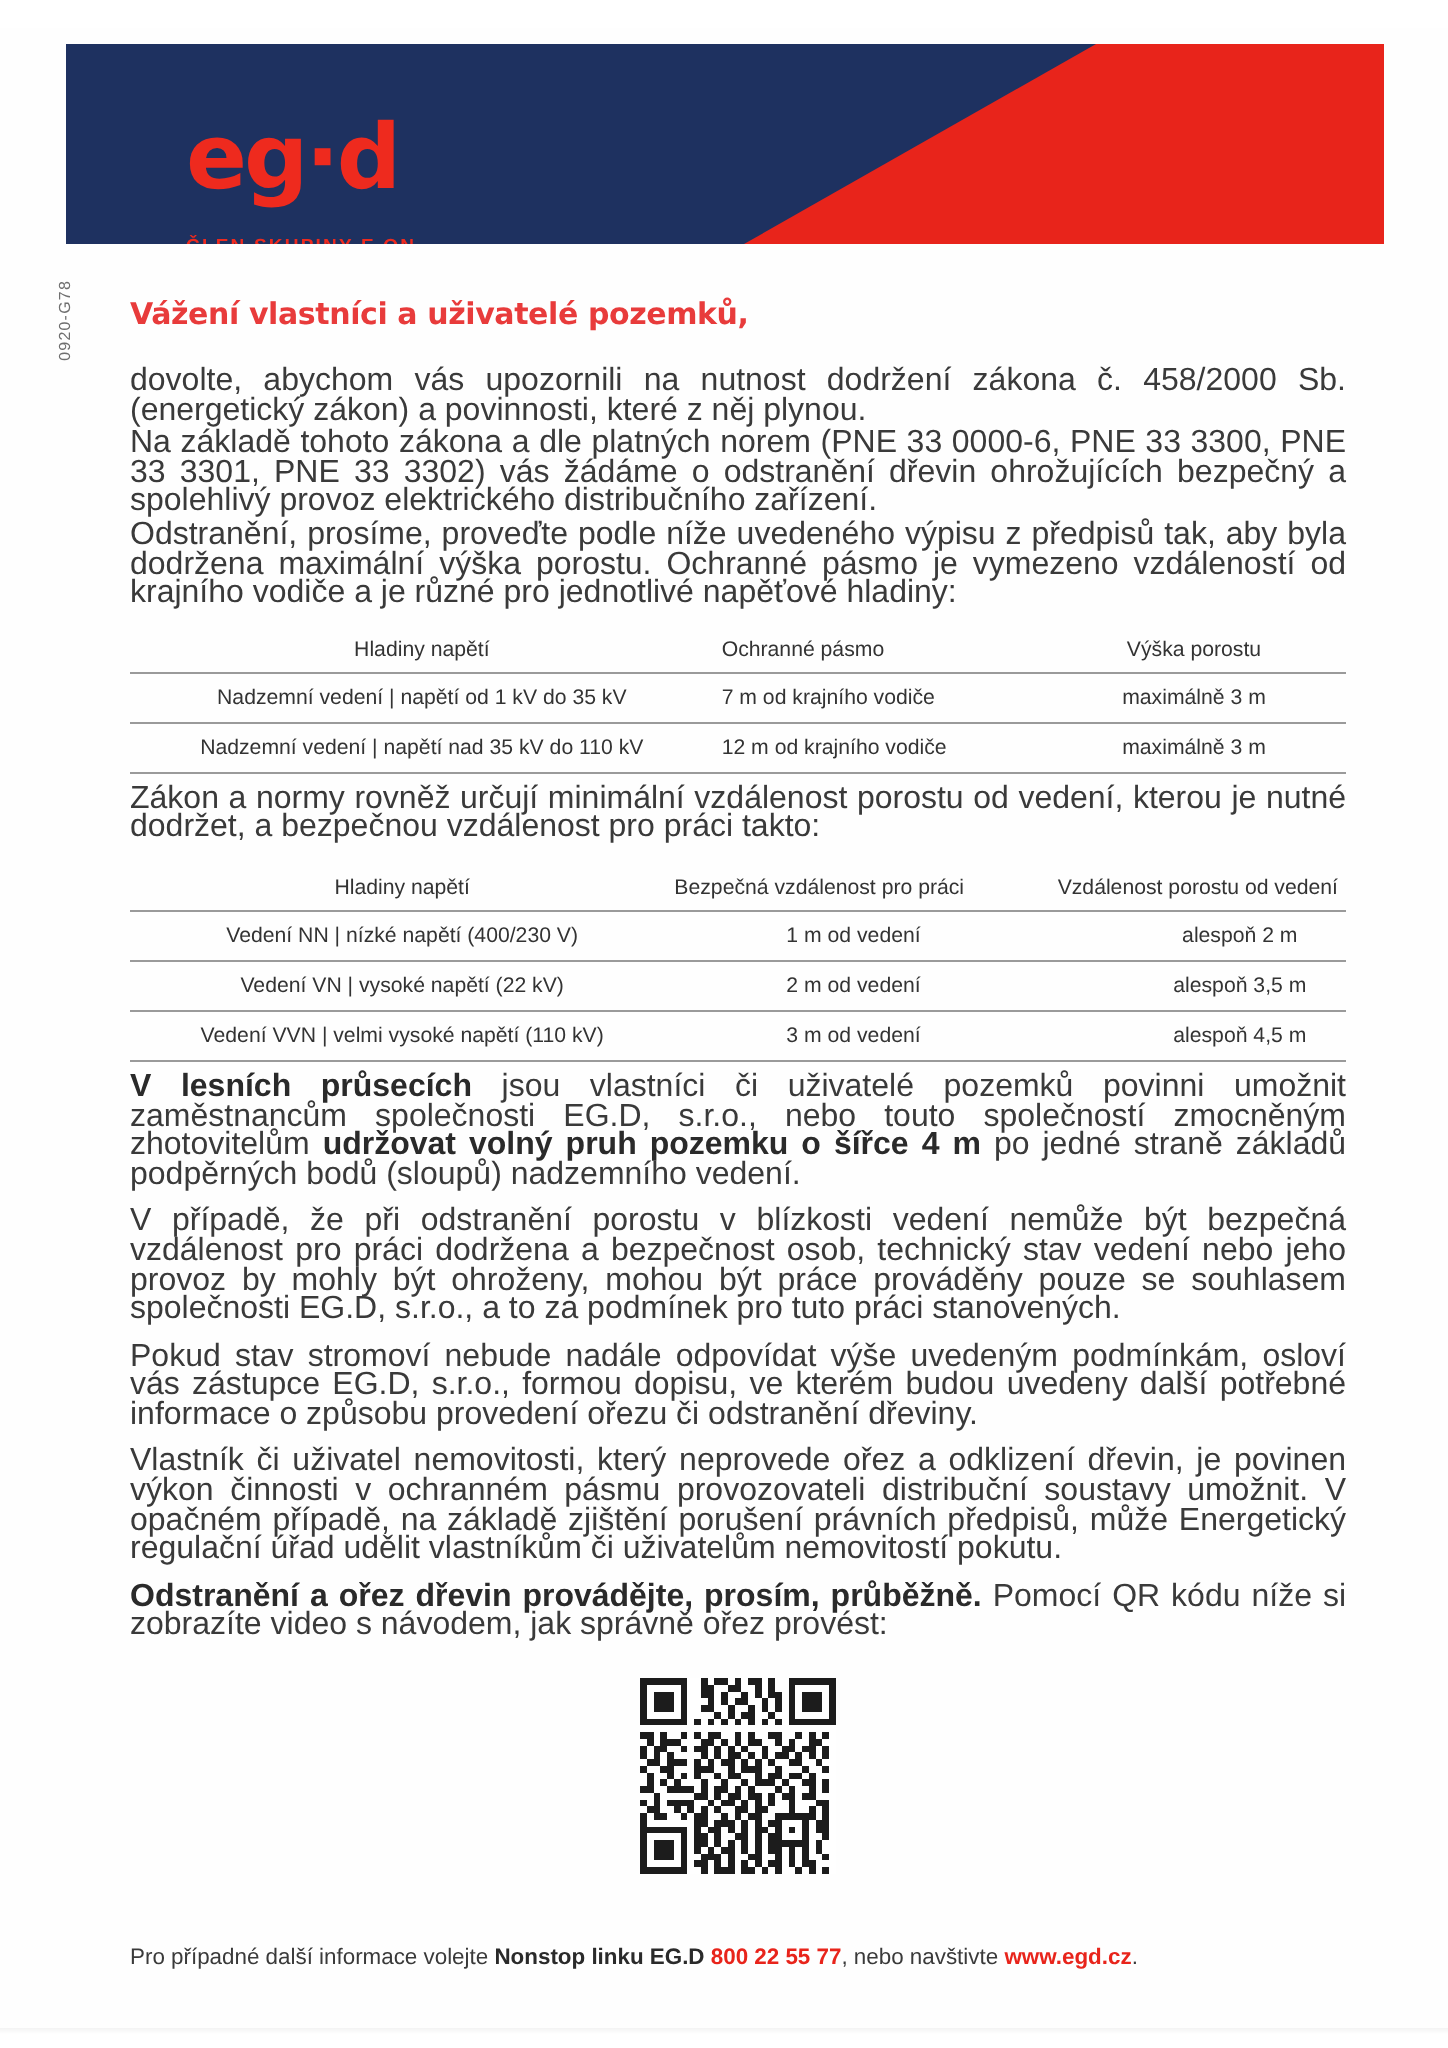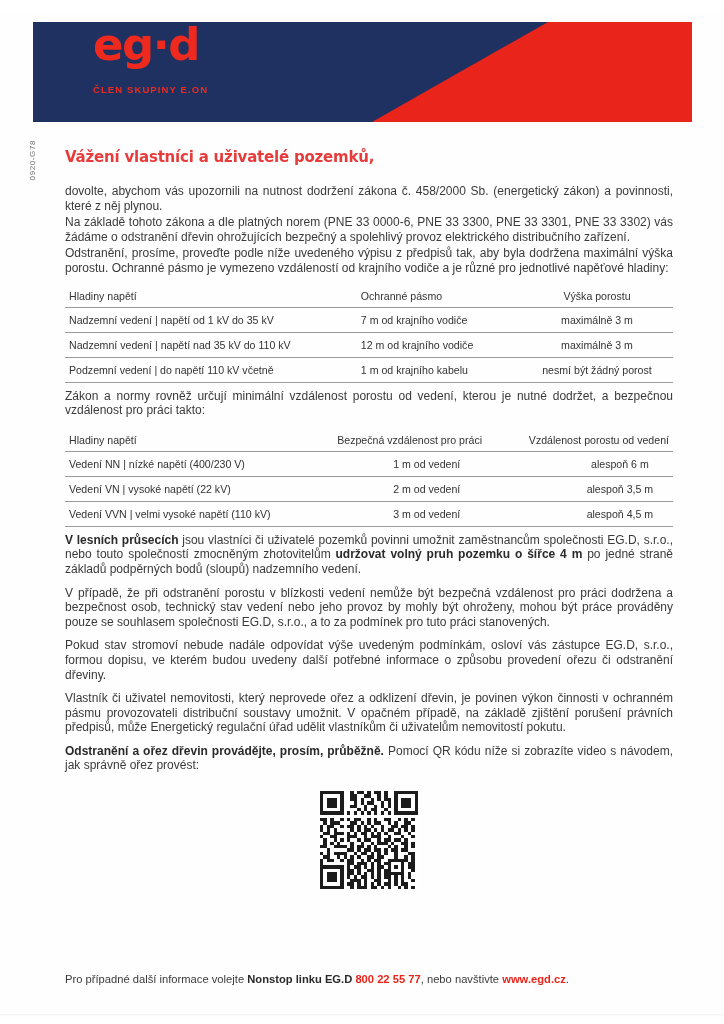--- a/index.html
+++ b/index.html
@@ -50,21 +50,21 @@
     top: 0;
     right: 0;
     width: 320px;
     height: 100px;
     background: #e8241b;
     clip-path: polygon(100% 0, 100% 100%, 0 100%, 55% 0);
   }
   .logo {
     position: absolute;
     left: 60px;
-    top: 0;
+    top: 34px;
     z-index: 3;
   }
   .logo-word {
     font-family: "DejaVu Sans", sans-serif;
     font-weight: bold;
     font-size: 45px;
     line-height: 46px;
     letter-spacing: -1.5px;
     color: #ee2a1e;
   }
@@ -102,21 +102,21 @@
     margin: 0 0 18px 0;
     font-family: "DejaVu Sans", sans-serif;
     font-size: 15px;
     font-weight: bold;
     color: #e83b3b;
     letter-spacing: -0.2px;
   }
 
   p.body {
     margin: 0 0 9px 0;
-    font-size: 12px;
+    font-size: 16px;
     line-height: 14.6px;
     text-align: justify;
     color: #3a3a3a;
   }
   p.body.tight { margin-bottom: 2px; }
   p.body.gap   { margin-top: 1px; }
   b, strong { font-weight: bold; color: #2a2a2a; }
 
   
   .tbl {
@@ -135,21 +135,21 @@
     white-space: nowrap;
   }
   .tbl td {
     padding: 6px 4px 6px 4px;
     border-top: 1.1px solid #9a9a9a;
     white-space: nowrap;
   }
   .tbl tr:last-child td {
     border-bottom: 1.1px solid #9a9a9a;
   }
-  .tbl .c0 { width: 48%; }
+  .tbl .c0 { width: 48%; text-align: center; }
   .tbl .c1 { width: 27%; }
   .tbl .c2 { width: 25%; text-align: center; }
 
   .tbl2 { margin-top: 14px; }
   .tbl2 .c0 { width: 45%; }
   .tbl2 .c1 { width: 30%; text-align: left; }
   .tbl2 .c2 { width: 25%; }
   .tbl2 th.c1 { padding-left: 0; }
   .tbl2 td.c1 { padding-left: 56px; }
   .tbl2 th.c2, .tbl2 td.c2 { padding-left: 10px; }
@@ -220,43 +220,38 @@
         <tr>
           <td class="c0">Nadzemní vedení | napětí od 1 kV do 35 kV</td>
           <td class="c1">7 m od krajního vodiče</td>
           <td class="c2">maximálně 3 m</td>
         </tr>
         <tr>
           <td class="c0">Nadzemní vedení | napětí nad 35 kV do 110 kV</td>
           <td class="c1">12 m od krajního vodiče</td>
           <td class="c2">maximálně 3 m</td>
         </tr>
-        <tr>
-          <td class="c0">Podzemní vedení | do napětí 110 kV včetně</td>
-          <td class="c1">1 m od krajního kabelu</td>
-          <td class="c2">nesmí být žádný porost</td>
-        </tr>
       </tbody>
     </table>
 
     <p class="body gap">Zákon a normy rovněž určují minimální vzdálenost porostu od vedení,   kterou je nutné dodržet, a bezpečnou vzdálenost pro práci takto:</p>
 
     <table class="tbl tbl2">
       <thead>
         <tr>
           <th class="c0">Hladiny napětí</th>
           <th class="c1">Bezpečná vzdálenost pro práci</th>
           <th class="c2">Vzdálenost porostu od vedení</th>
         </tr>
       </thead>
       <tbody>
         <tr>
           <td class="c0">Vedení NN | nízké napětí (400/230 V)</td>
           <td class="c1">1 m od vedení</td>
-          <td class="c2">alespoň 6 m</td>
+          <td class="c2">alespoň 2 m</td>
         </tr>
         <tr>
           <td class="c0">Vedení VN | vysoké napětí (22 kV)</td>
           <td class="c1">2 m od vedení</td>
           <td class="c2">alespoň 3,5 m</td>
         </tr>
         <tr>
           <td class="c0">Vedení VVN | velmi vysoké napětí (110 kV)</td>
           <td class="c1">3 m od vedení</td>
           <td class="c2">alespoň 4,5 m</td>

